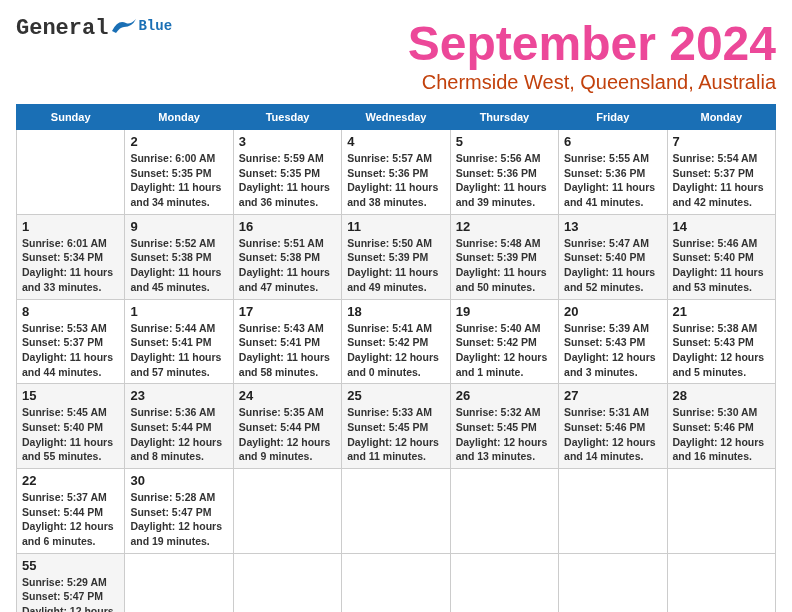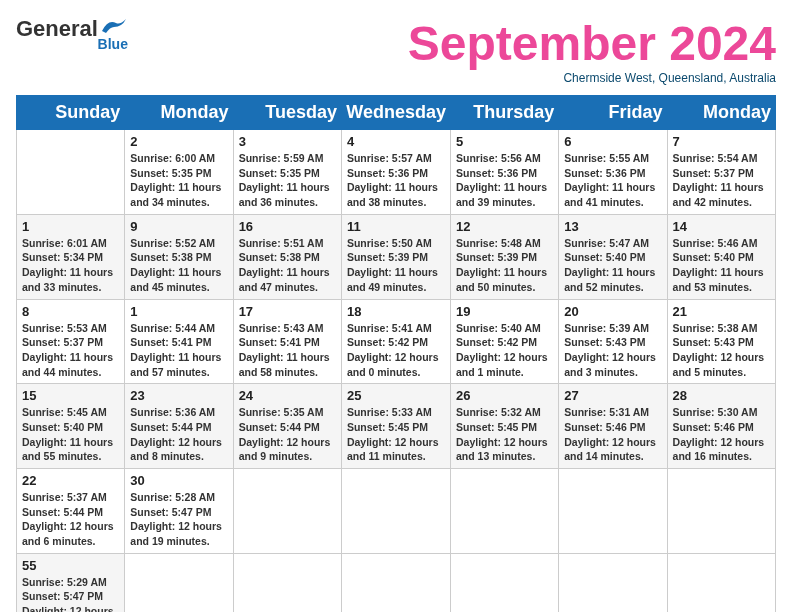--- a/index.html
+++ b/index.html
@@ -11,46 +11,47 @@
       padding: 16px;
     }
     .header {
       display: flex;
       align-items: flex-start;
       justify-content: space-between;
       margin-bottom: 10px;
     }
     .logo {
       display: flex;
-      flex-direction: column;
-      align-items: flex-end;
+      flex-direction: row;
+      align-items: center;
+      font-family: Liberation Mono, monospace;
     }
     .title-block {
       text-align: right;
     }
     .month-title {
       font-size: 48px;
       font-weight: bold;
       color: #ec4899;
     }
     .location {
-      font-size: 12px;
-      color: #0c4a6e;
+      font-size: 20px;
+      color: #c2410c;
     }
     .calendar {
       width: 100%;
       border-collapse: collapse;
       font-size: 11px;
     }
     .calendar thead tr th {
       background: #1a6fb5;
       color: #fff;
       padding: 6px 4px;
-      text-align: right;
-      font-size: 18px;
+      text-align: center;
+      font-size: 11px;
       font-weight: bold;
       border: 1px solid #1a6fb5;
     }
     .calendar tbody tr td {
       border: 1px solid #ccc;
       vertical-align: top;
       padding: 4px 5px;
       width: 108px;
       min-height: 80px;
       background: #fff;

